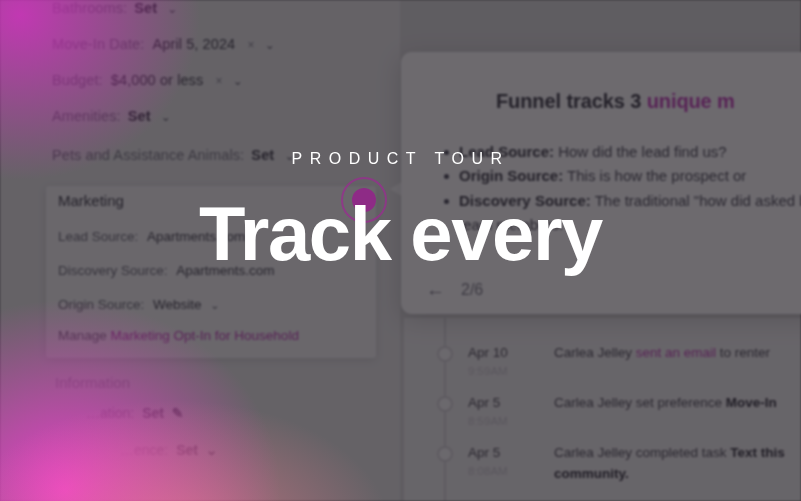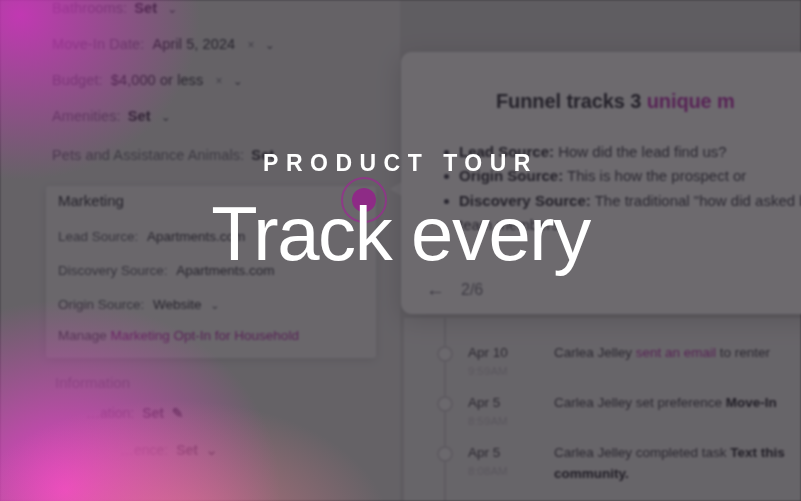--- a/index.html
+++ b/index.html
@@ -266,33 +266,33 @@
   }
 
   
   .eyebrow {
     position: absolute;
     left: 0;
     right: 0;
     top: 150px;
     text-align: center;
     color: #ffffff;
-    font-size: 23px;
-    font-weight: 700;
+    font-size: 16px;
+    font-weight: 400;
     letter-spacing: 7.5px;
   }
   .headline {
     position: absolute;
     left: 0;
     right: 0;
     top: 196px;
     text-align: center;
     color: #ffffff;
     font-size: 76px;
-    font-weight: 400;
+    font-weight: 700;
     line-height: .99;
     letter-spacing: -1.4px;
   }
 
   
   .hotspot {
     position: absolute;
     left: 341px;
     top: 177px;
     width: 46px;

